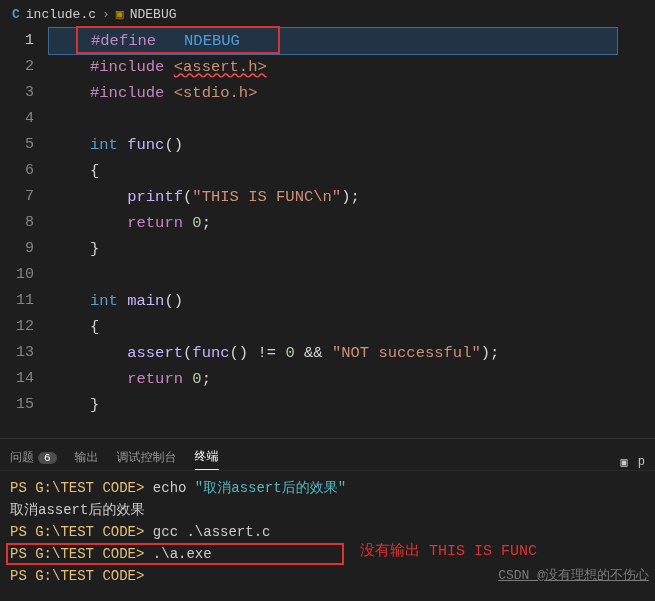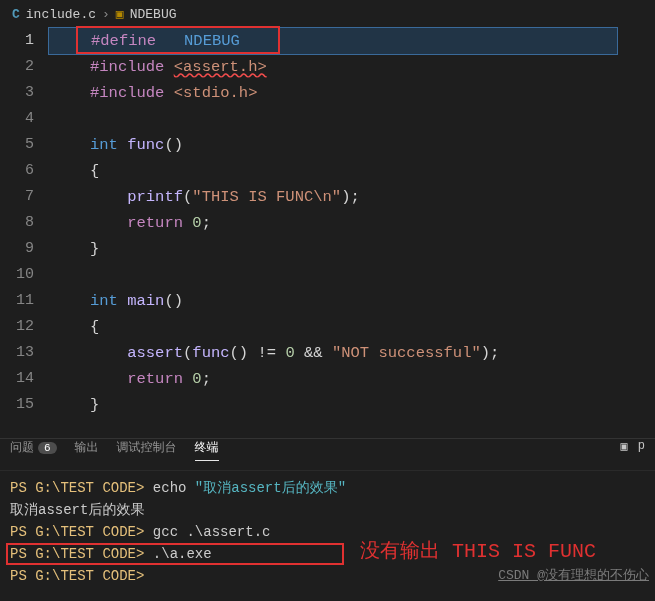--- a/index.html
+++ b/index.html
@@ -76,21 +76,21 @@
     }
     .panel {
       position: absolute;
       left: 0; right: 0; bottom: 0;
       height: 163px;
       background: #1e1e1e;
       border-top: 1px solid #333;
     }
     .tabs {
       display: flex;
-      align-items: flex-start;
+      align-items: flex-end;
       height: 32px;
       padding: 0 10px;
       gap: 18px;
       font-size: 12px;
       color: #969696;
       border-bottom: 1px solid #2a2a2a;
     }
     .tab { cursor: pointer; padding-bottom: 4px; }
     .tab.active { color: #ffffff; border-bottom: 1px solid #e7e7e7; }
     .badge {
@@ -119,21 +119,21 @@
     .ps-path { color: #e5c07b; }
     .echo-str { color: #56b6c2; }
     .term-highlight {
       position: absolute;
       border: 2px solid #e03131;
       pointer-events: none;
     }
     .annot {
       position: absolute;
       color: #e03131;
-      font-size: 20px;
+      font-size: 15px;
       font-weight: normal;
     }
     .watermark {
       position: absolute;
       right: 6px;
       bottom: 2px;
       color: #7b7b7b;
       font-size: 13px;
       text-decoration: underline;
     }

